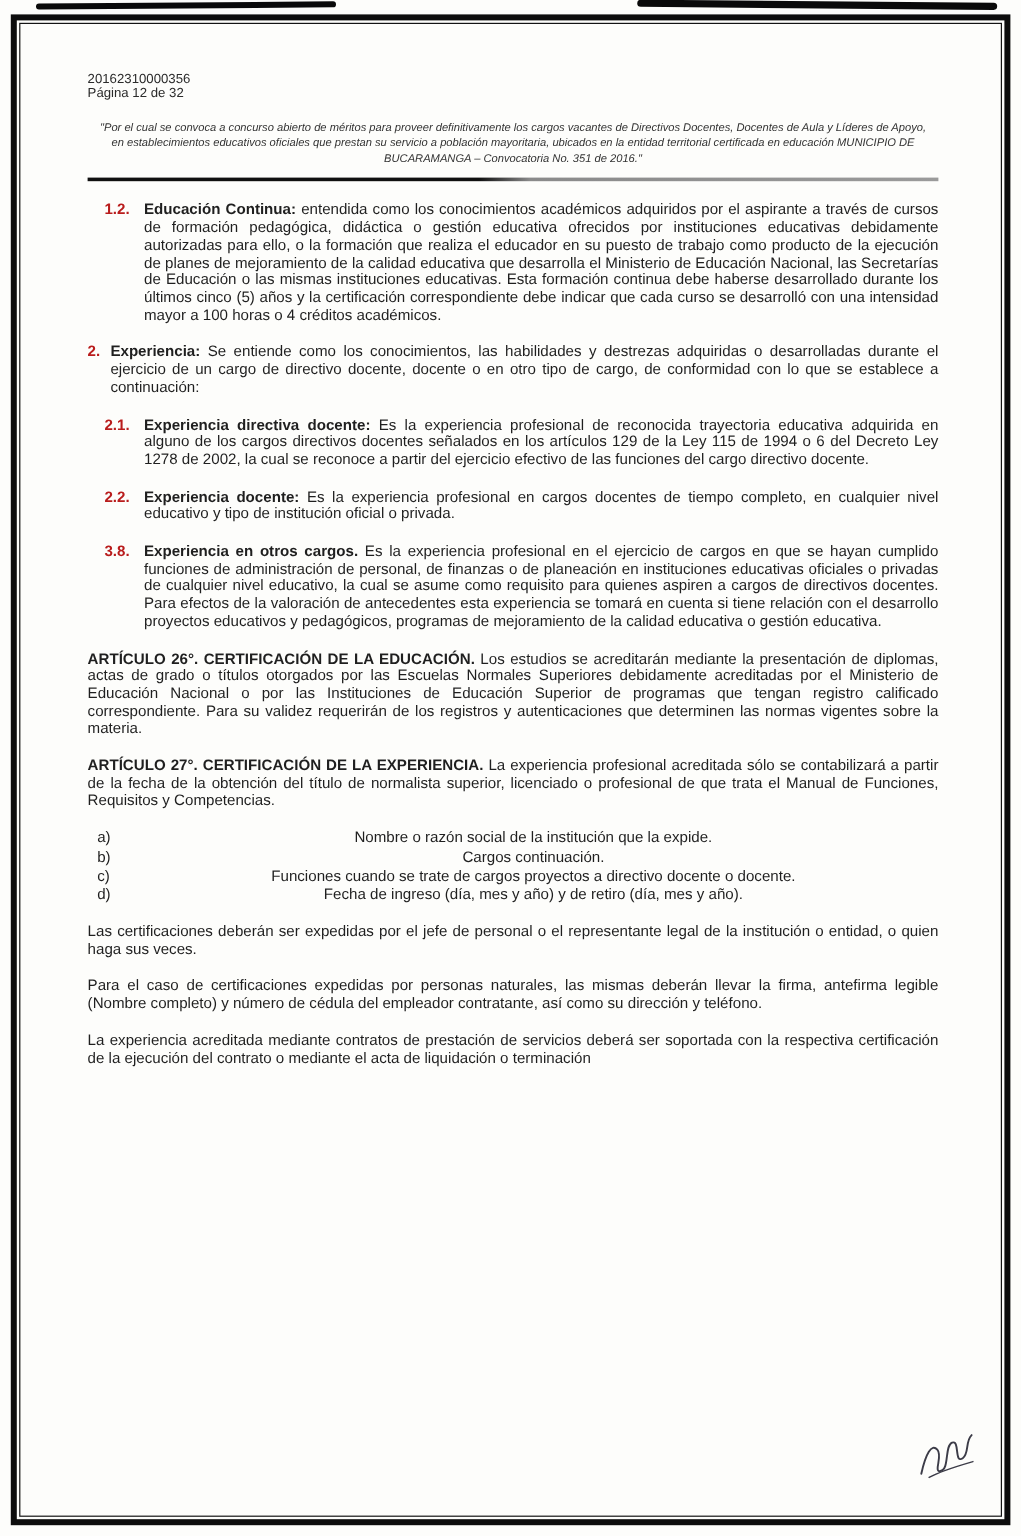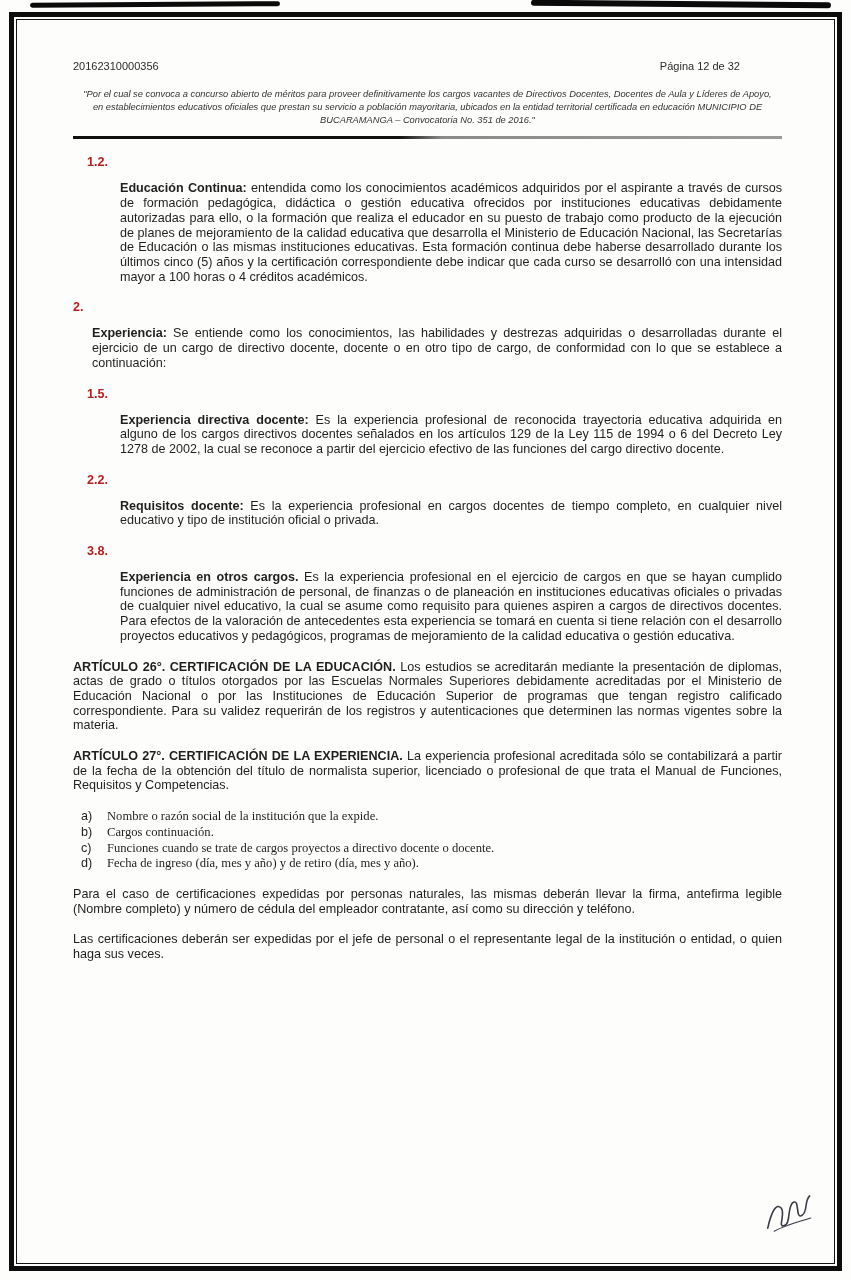--- a/index.html
+++ b/index.html
@@ -27,21 +27,21 @@
   .frame-inner {
     position: absolute; top: 2px; left: 2px; right: 2px; bottom: 2px;
     border: 1px solid #141414;
     padding: 40px 52px 20px 56px;
     overflow: hidden;
   }
 
   .header {
     display: flex; justify-content: space-between; align-items: baseline;
     font-size: 11px; color: #2b2b2b;
-    margin-bottom: 16px; padding-right: 42px;
+    margin-bottom: 16px; padding-right: 42px; flex-direction: column;
   }
 
   .preamble {
     font-style: italic;
     font-size: 9.3px; line-height: 1.38;
     text-align: center;
     color: #333;
     margin: 0 4px 10px 4px;
   }
 
@@ -57,31 +57,31 @@
     color: #1f1f1f;
     margin: 0;
   }
   .para { margin-bottom: 16px; }
 
   .item { display: flex; margin-bottom: 16px; }
   .item .num {
     flex: 0 0 33px; font-weight: bold;
     font-size: 12.6px; line-height: 14.7px; color: #b91c1c;
   }
-  .item .txt { flex: 1; margin-top: 26px; }
+  .item .txt { flex: 1; }
   .indent { margin-left: 14px; }
   .top-level .num { flex-basis: 19px; }
 
   .letter-list { margin: 0 0 16px 8px; }
   .letter-item { display: flex; margin-bottom: 1px; }
   .letter-item .letter {
     flex: 0 0 26px;
     font-size: 12.6px; line-height: 14.7px; color: #1f1f1f;
   }
-  .letter-item .txt { flex: 1; text-align: left; font-family: Liberation Serif, serif; }
+  .letter-item .txt { flex: 1; text-align: center; }
 
   b { font-weight: bold; }
 
   .signature {
     position: absolute; right: 18px; bottom: 26px;
     width: 54px; height: 46px;
     transform: rotate(-8deg);
   }
 </style>
 </head>
@@ -107,27 +107,27 @@
         <span class="num">1.2.</span>
         <p class="txt"><b>Educación Continua:</b> <span>entendida como los conocimientos académicos adquiridos por el aspirante a través de cursos de formación pedagógica, didáctica o gestión educativa ofrecidos por instituciones educativas debidamente autorizadas para ello, o la formación que realiza el educador en su puesto de trabajo como producto de la ejecución de planes de mejoramiento de la calidad educativa que desarrolla el Ministerio de Educación Nacional, las Secretarías de Educación o las mismas instituciones educativas. Esta formación continua debe haberse desarrollado durante los últimos cinco (5) años y la certificación correspondiente debe indicar que cada curso se desarrolló con una intensidad mayor a 100 horas o 4 créditos académicos.</span></p>
       </div>
 
       <div class="item top-level">
         <span class="num">2.</span>
         <p class="txt"><b>Experiencia:</b> <span>Se entiende como los conocimientos, las habilidades y destrezas adquiridas o desarrolladas durante el ejercicio de un cargo de directivo docente, docente o en otro tipo de cargo, de conformidad con lo que se establece a continuación:</span></p>
       </div>
 
       <div class="item indent">
-        <span class="num">1.5.</span>
+        <span class="num">2.1.</span>
         <p class="txt"><b>Experiencia directiva docente:</b> <span>Es la experiencia profesional de reconocida trayectoria educativa adquirida en alguno de los cargos directivos docentes señalados en los artículos 129 de la Ley 115 de 1994 o 6 del Decreto Ley 1278 de 2002, la cual se reconoce a partir del ejercicio efectivo de las funciones del cargo directivo docente.</span></p>
       </div>
 
       <div class="item indent">
         <span class="num">2.2.</span>
-        <p class="txt"><b>Requisitos docente:</b> <span>Es la experiencia profesional en cargos docentes de tiempo completo, en cualquier nivel educativo y tipo de institución oficial o privada.</span></p>
+        <p class="txt"><b>Experiencia docente:</b> <span>Es la experiencia profesional en cargos docentes de tiempo completo, en cualquier nivel educativo y tipo de institución oficial o privada.</span></p>
       </div>
 
       <div class="item indent">
         <span class="num">3.8.</span>
         <p class="txt"><b>Experiencia en otros cargos.</b> <span>Es la experiencia profesional en el ejercicio de cargos en que se hayan cumplido funciones de administración de personal, de finanzas o de planeación en instituciones educativas oficiales o privadas de cualquier nivel educativo, la cual se asume como requisito para quienes aspiren a cargos de directivos docentes. Para efectos de la valoración de antecedentes esta experiencia se tomará en cuenta si tiene relación con el desarrollo proyectos educativos y pedagógicos, programas de mejoramiento de la calidad educativa o gestión educativa.</span></p>
       </div>
 
       <p class="para"><b>ARTÍCULO 26°. CERTIFICACIÓN DE LA EDUCACIÓN.</b> <span>Los estudios se acreditarán mediante la presentación de diplomas, actas de grado o títulos otorgados por las Escuelas Normales Superiores debidamente acreditadas por el Ministerio de Educación Nacional o por las Instituciones de Educación Superior de programas que tengan registro calificado correspondiente. Para su validez requerirán de los registros y autenticaciones que determinen las normas vigentes sobre la materia.</span></p>
 
       <p class="para"><b>ARTÍCULO 27°. CERTIFICACIÓN DE LA EXPERIENCIA.</b> <span>La experiencia profesional acreditada sólo se contabilizará a partir de la fecha de la obtención del título de normalista superior, licenciado o profesional de que trata el Manual de Funciones, Requisitos y Competencias.</span></p>
@@ -145,25 +145,26 @@
         <div class="letter-item">
           <span class="letter">c)</span>
           <span class="txt">Funciones cuando se trate de cargos proyectos a directivo docente o docente.</span>
         </div>
         <div class="letter-item">
           <span class="letter">d)</span>
           <span class="txt">Fecha de ingreso (día, mes y año) y de retiro (día, mes y año).</span>
         </div>
       </div>
 
+      <p class="para">Las certificaciones deberán ser expedidas por el jefe de personal o el representante legal de la institución o entidad, o quien haga sus veces.</p>
+
       <p class="para">Para el caso de certificaciones expedidas por personas naturales, las mismas deberán llevar la firma, antefirma legible (Nombre completo) y número de cédula del empleador contratante, así como su dirección y teléfono.</p>
 
-      <p class="para">Las certificaciones deberán ser expedidas por el jefe de personal o el representante legal de la institución o entidad, o quien haga sus veces.</p>
 
-
+      <p class="para">La experiencia acreditada mediante contratos de prestación de servicios deberá ser soportada con la respectiva certificación de la ejecución del contrato o mediante el acta de liquidación o terminación</p>
 
       <svg class="signature" viewBox="0 0 54 46">
         <path d="M4 34 C 10 18, 16 10, 20 16 C 24 22, 14 34, 20 34 C 28 34, 26 14, 33 12 C 40 10, 32 30, 40 26 C 46 23, 44 12, 50 8" fill="none" stroke="#3c3c48" stroke-width="1.6" stroke-linecap="round"></path>
         <path d="M10 38 C 20 34, 34 32, 48 30" fill="none" stroke="#3c3c48" stroke-width="1.2" stroke-linecap="round"></path>
       </svg>
 
     </div>
   </div>
 </div>
 

